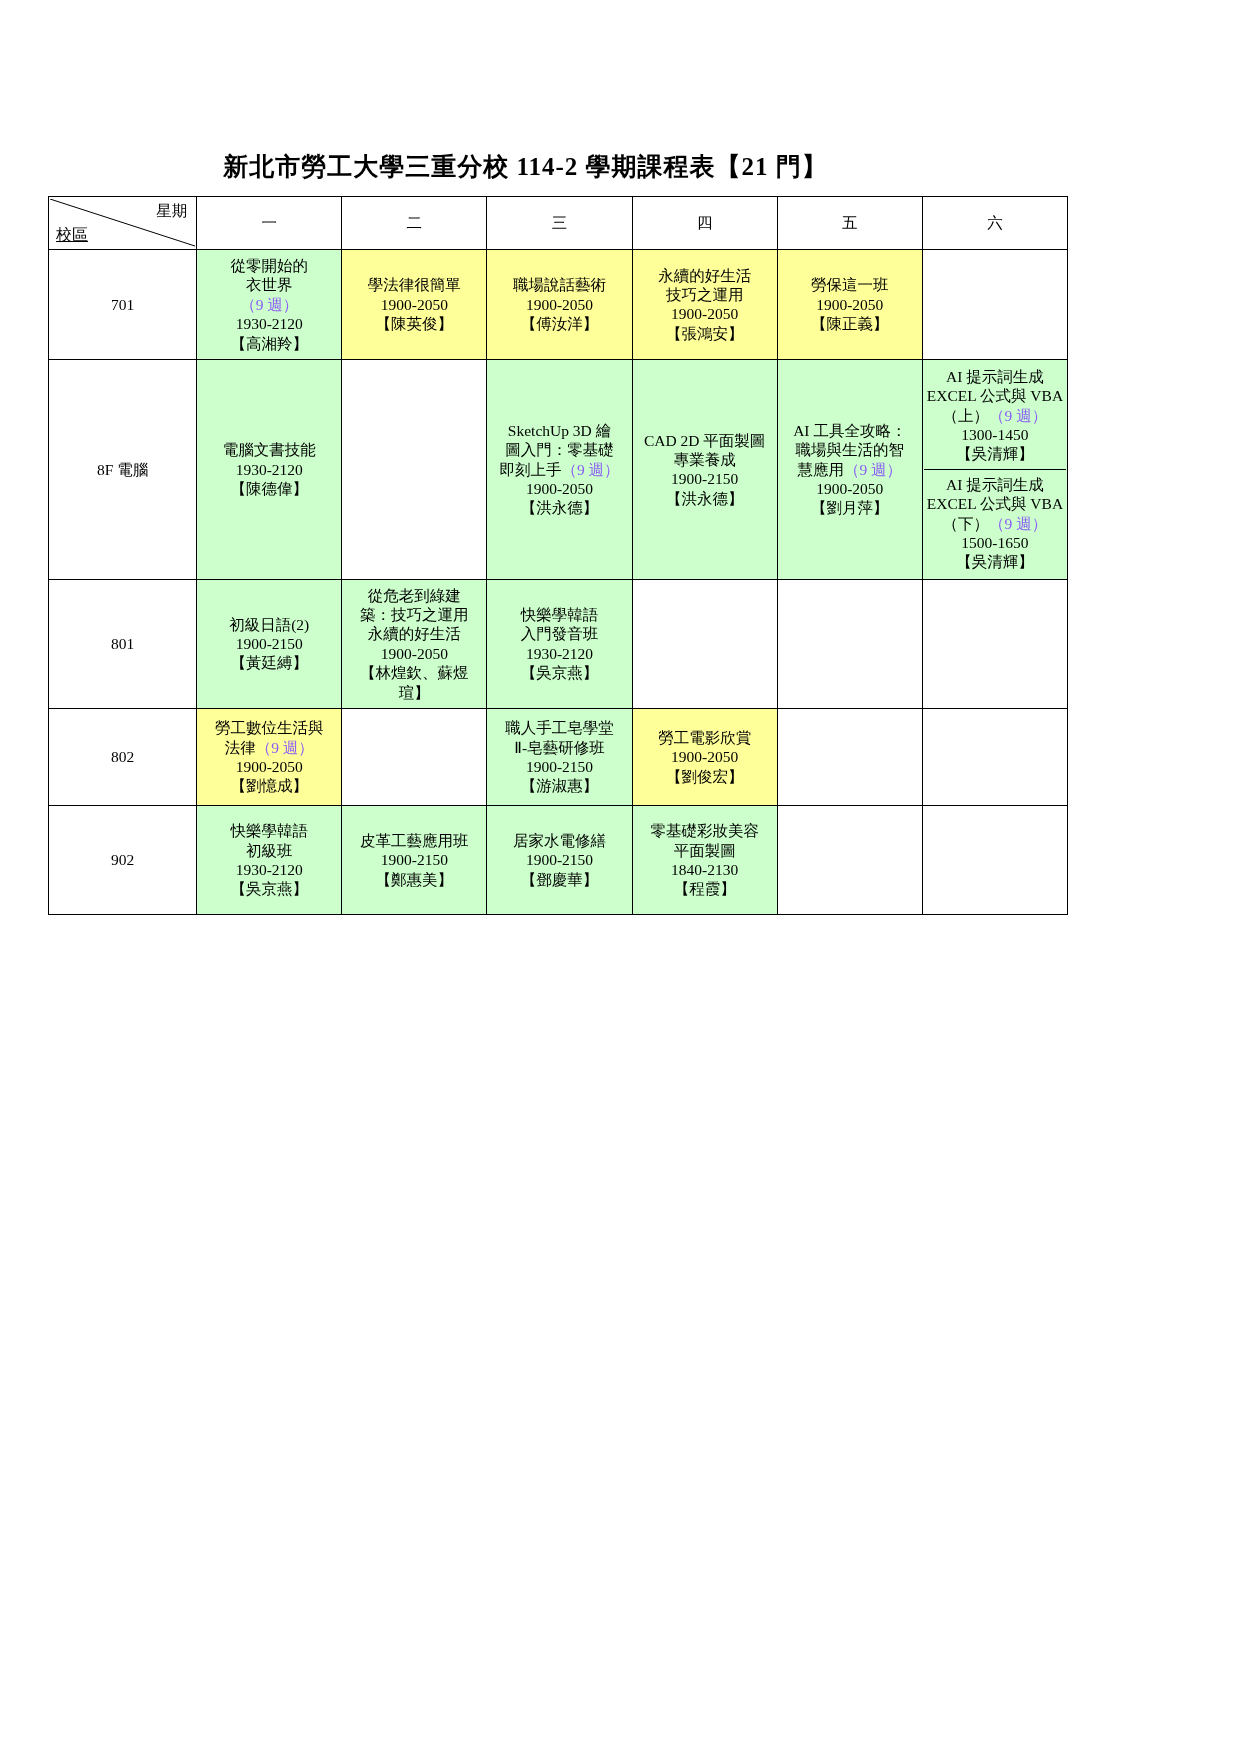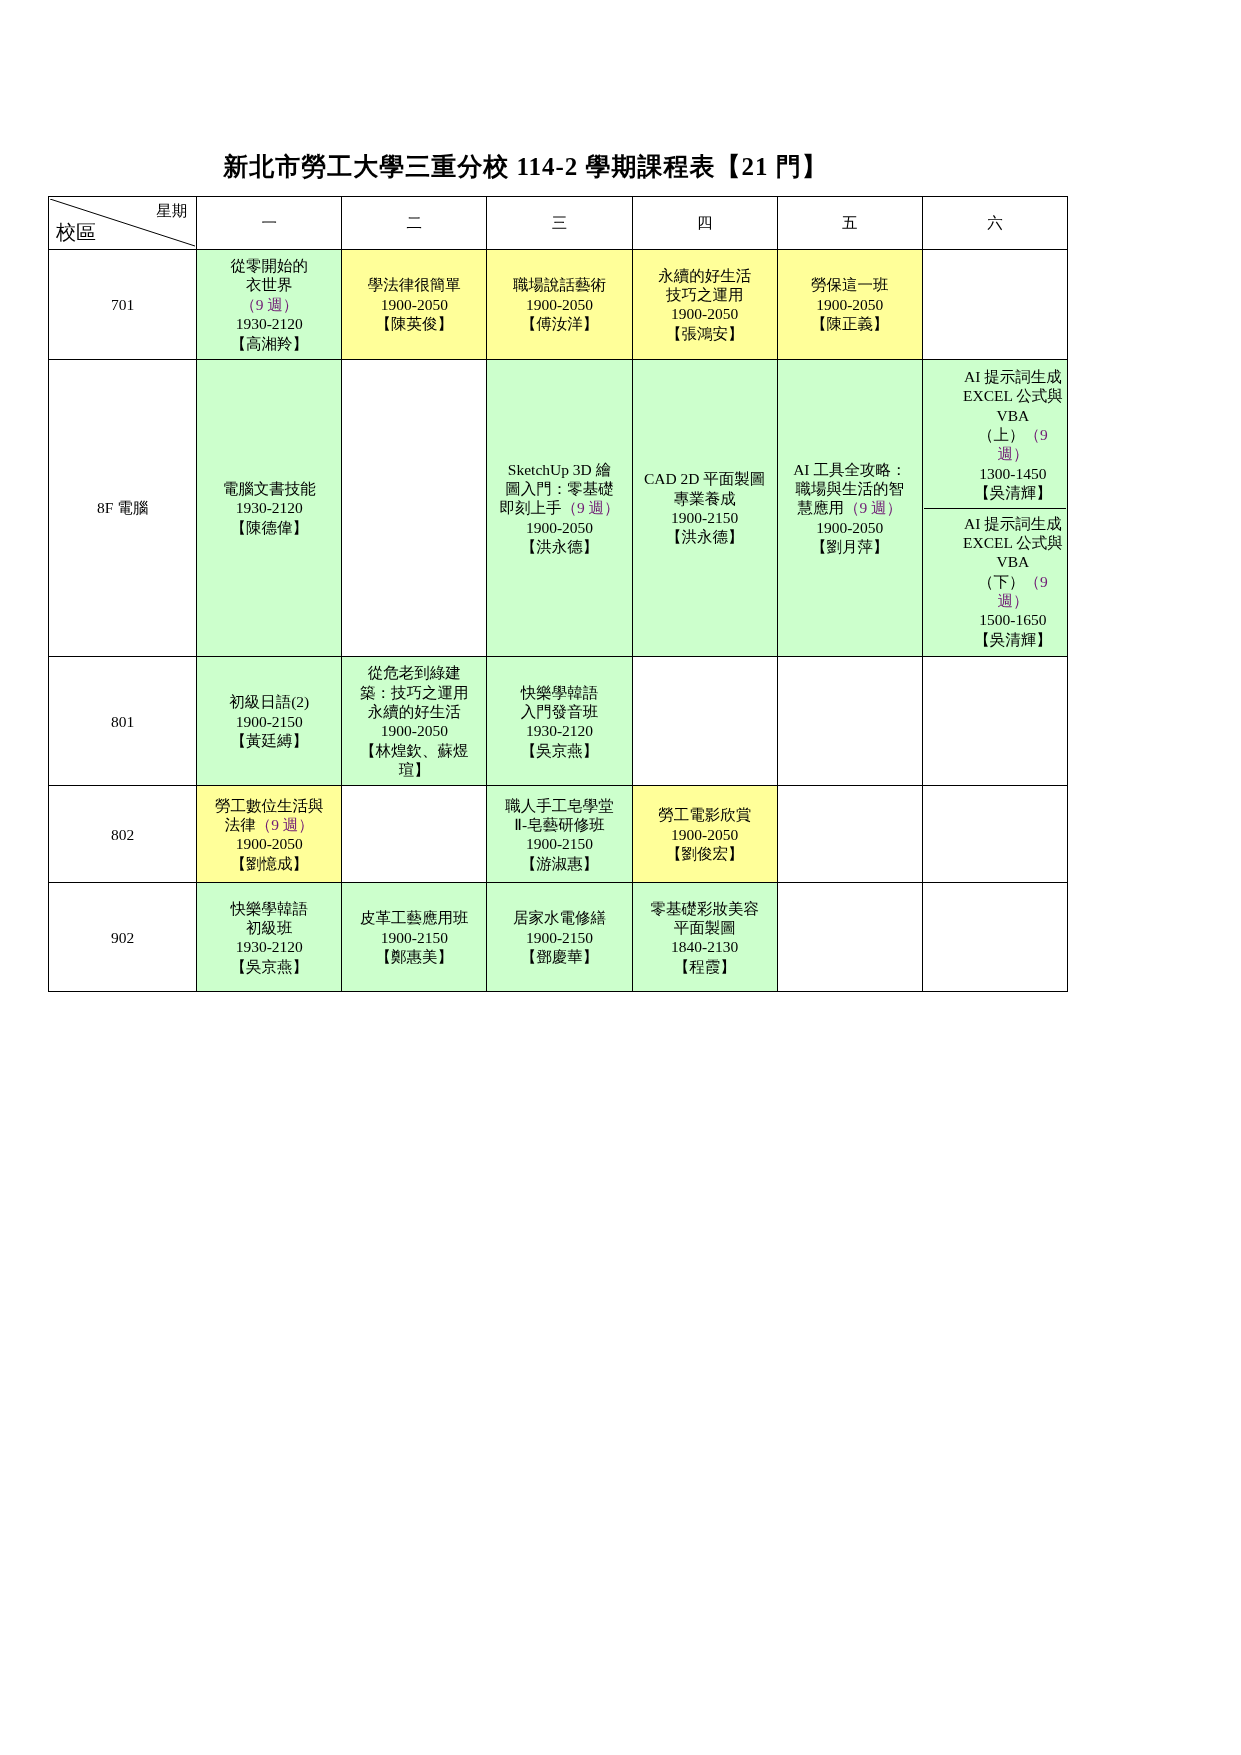--- a/index.html
+++ b/index.html
@@ -69,40 +69,40 @@
   .corner-day {
     position: absolute;
     right: 8px;
     top: 2px;
     font-size: 15.5px;
   }
   .corner-campus {
     position: absolute;
     left: 6px;
     bottom: 2px;
-    font-size: 20px;
+    font-size: 16px;
+    text-decoration: underline;
   }
   td.dayhead {
     height: 48px;
     font-size: 17px;
   }
   td.campus {
     font-size: 16px;
   }
   .cell {
     display: block;
     padding: 4px 2px;
   }
   .green { background: #ccffcc; margin-top: 46px; }
   .yellow { background: #ffff99; }
   .white { background: #ffffff; }
-  .red { color: #701a75; }
+  .red { color: #8b5cf6; }
   .sub-block {
     border-bottom: 1px solid #000000;
-    padding-left: 36px;
   }
   .sub-block:last-child {
     border-bottom: none;
   }
   td.stack {
     padding: 0;
   }
   td.stack .cell {
     padding: 5px 2px;
   }

